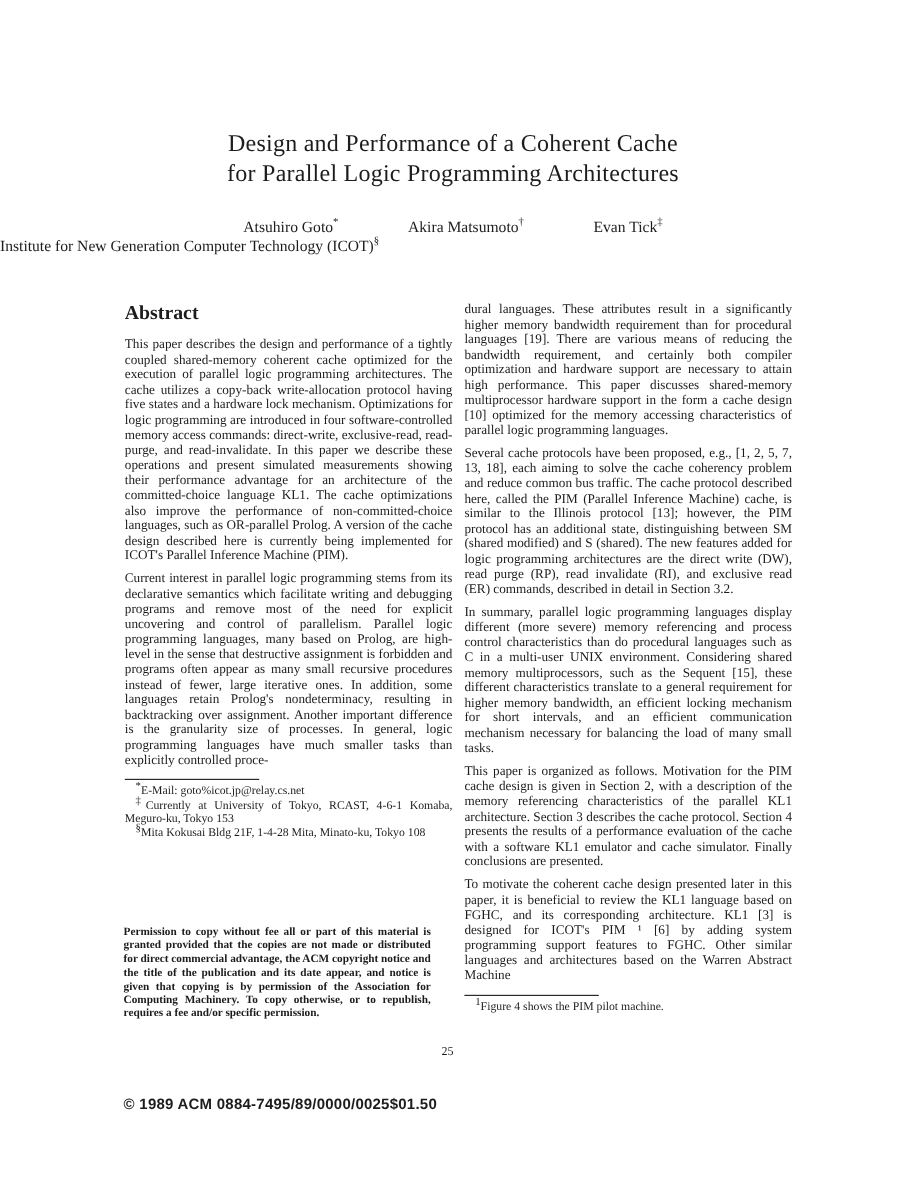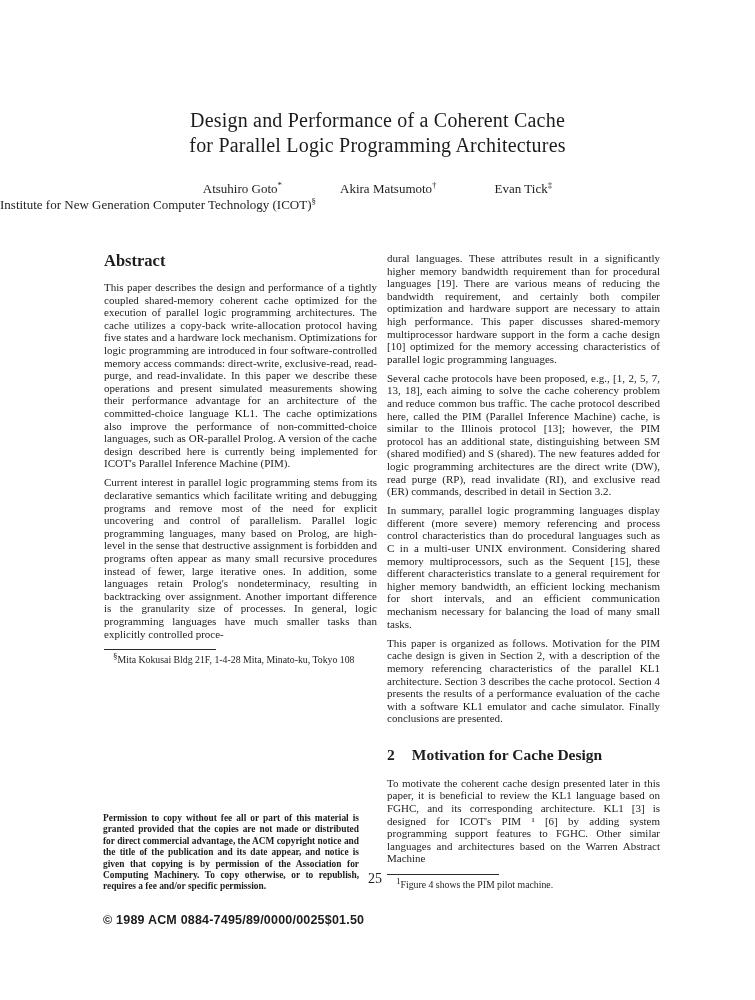--- a/index.html
+++ b/index.html
@@ -101,42 +101,42 @@
     line-height: 11.6px;
     text-align: justify;
     text-indent: 9px;
     margin: 0;
   }
 
   
   .permission {
     position: absolute;
     left: 103px;
-    top: 813px;
+    top: 772px;
     width: 256px;
     font-size: 9.4px;
     line-height: 11.4px;
     font-weight: 700;
     text-align: justify;
   }
   .copyright {
     position: absolute;
     left: 103px;
     top: 873px;
     font-family: "Liberation Sans", sans-serif;
     font-weight: 700;
     font-size: 12.5px;
     letter-spacing: 0.2px;
     margin-top: 40px;
   }
   .page-number {
     position: absolute;
     left: 368px;
     top: 871px;
-    font-size: 14px;
+    font-size: 10px;
   }
 </style>
 </head>
 <body>
 
 <div class="page">
 
   <div class="title-block">
     <div>Design and Performance of a Coherent Cache</div>
     <div>for Parallel Logic Programming Architectures</div>
@@ -155,33 +155,32 @@
   <div class="columns">
 
     <div class="col">
       <h2 class="heading-lg">Abstract</h2>
       <p class="para">This paper describes the design and performance of a tightly coupled shared-memory coherent cache optimized for the execution of parallel logic programming architectures. The cache utilizes a copy-back write-allocation protocol having five states and a hardware lock mechanism. Optimizations for logic programming are introduced in four software-controlled memory access commands: direct-write, exclusive-read, read-purge, and read-invalidate. In this paper we describe these operations and present simulated measurements showing their performance advantage for an architecture of the committed-choice language KL1. The cache optimizations also improve the performance of non-committed-choice languages, such as OR-parallel Prolog. A version of the cache design described here is currently being implemented for ICOT's Parallel Inference Machine (PIM).</p>
 
       <p class="para">Current interest in parallel logic programming stems from its declarative semantics which facilitate writing and debugging programs and remove most of the need for explicit uncovering and control of parallelism. Parallel logic programming languages, many based on Prolog, are high-level in the sense that destructive assignment is forbidden and programs often appear as many small recursive procedures instead of fewer, large iterative ones. In addition, some languages retain Prolog's nondeterminacy, resulting in backtracking over assignment. Another important difference is the granularity size of processes. In general, logic programming languages have much smaller tasks than explicitly controlled proce-</p>
 
       <div class="footnote-block">
         <div class="fn-rule"></div>
+        <p class="footnote"><sup class="fnmark">*</sup><span>E-Mail: goto%icot.jp@relay.cs.net</span></p>
+        <p class="footnote"><sup class="fnmark">‡</sup><span>Currently at University of Tokyo, RCAST, 4-6-1 Komaba, Meguro-ku, Tokyo 153</span></p>
         <p class="footnote"><sup class="fnmark">§</sup><span>Mita Kokusai Bldg 21F, 1-4-28 Mita, Minato-ku, Tokyo 108</span></p>
       </div>
     </div>
 
     <div class="col">
       <p class="para">dural languages. These attributes result in a significantly higher memory bandwidth requirement than for procedural languages [19]. There are various means of reducing the bandwidth requirement, and certainly both compiler optimization and hardware support are necessary to attain high performance. This paper discusses shared-memory multiprocessor hardware support in the form a cache design [10] optimized for the memory accessing characteristics of parallel logic programming languages.</p>
       <p class="para">Several cache protocols have been proposed, e.g., [1, 2, 5, 7, 13, 18], each aiming to solve the cache coherency problem and reduce common bus traffic. The cache protocol described here, called the PIM (Parallel Inference Machine) cache, is similar to the Illinois protocol [13]; however, the PIM protocol has an additional state, distinguishing between SM (shared modified) and S (shared). The new features added for logic programming architectures are the direct write (DW), read purge (RP), read invalidate (RI), and exclusive read (ER) commands, described in detail in Section 3.2.</p>
       <p class="para">In summary, parallel logic programming languages display different (more severe) memory referencing and process control characteristics than do procedural languages such as C in a multi-user UNIX environment. Considering shared memory multiprocessors, such as the Sequent [15], these different characteristics translate to a general requirement for higher memory bandwidth, an efficient locking mechanism for short intervals, and an efficient communication mechanism necessary for balancing the load of many small tasks.</p>
       <p class="para">This paper is organized as follows. Motivation for the PIM cache design is given in Section 2, with a description of the memory referencing characteristics of the parallel KL1 architecture. Section 3 describes the cache protocol. Section 4 presents the results of a performance evaluation of the cache with a software KL1 emulator and cache simulator. Finally conclusions are presented.</p>
 
-      <h2 class="section-heading">
-        <span class="sec-num">2</span><span>Motivation for Cache Design</span>
-      </h2>
       <p class="para">To motivate the coherent cache design presented later in this paper, it is beneficial to review the KL1 language based on FGHC, and its corresponding architecture. KL1 [3] is designed for ICOT's PIM ¹ [6] by adding system programming support features to FGHC. Other similar languages and architectures based on the Warren Abstract Machine</p>
 
       <div class="footnote-block">
         <div class="fn-rule"></div>
         <p class="footnote"><sup class="fnmark">1</sup><span>Figure 4 shows the PIM pilot machine.</span></p>
       </div>
     </div>
   </div>
 
   <div class="permission">Permission to copy without fee all or part of this material is granted provided that the copies are not made or distributed for direct commercial advantage, the ACM copyright notice and the title of the publication and its date appear, and notice is given that copying is by permission of the Association for Computing Machinery. To copy otherwise, or to republish, requires a fee and/or specific permission.</div>

